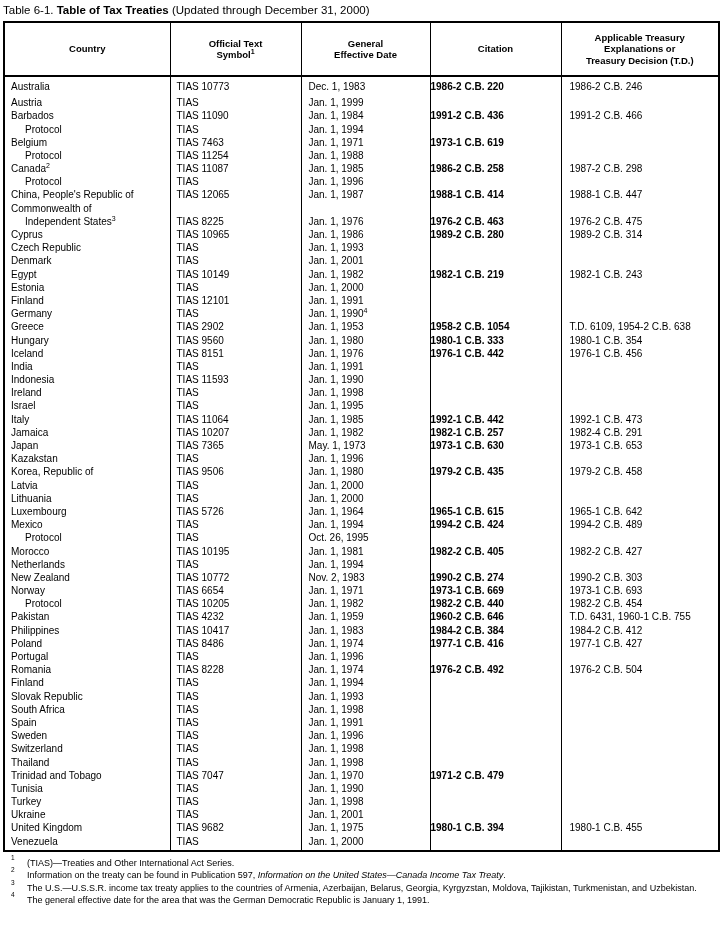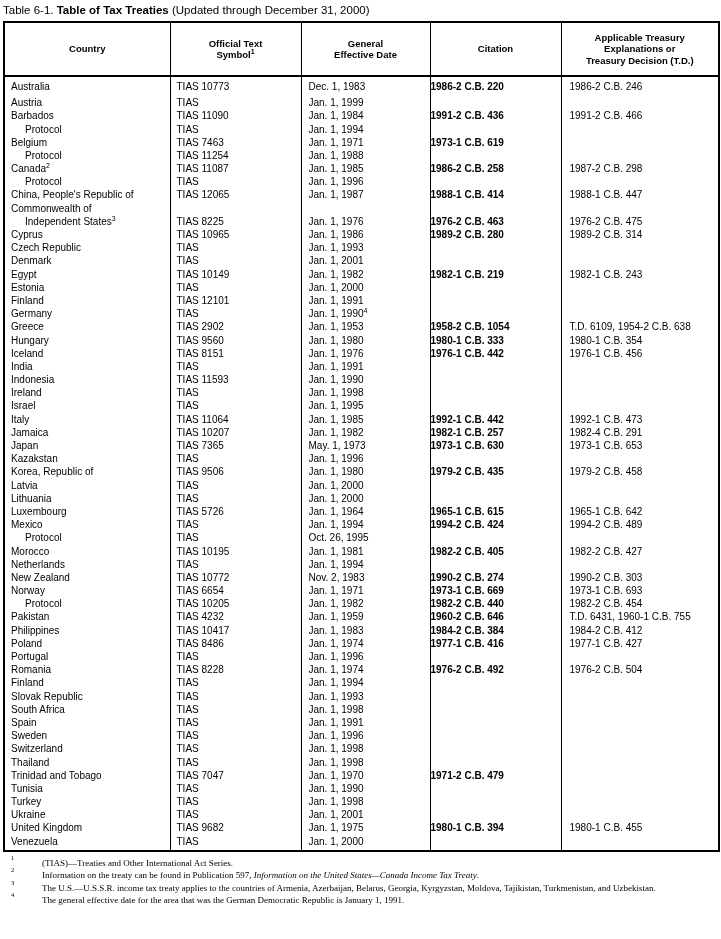--- a/index.html
+++ b/index.html
@@ -14,21 +14,21 @@
   tbody td{font-size:10px;line-height:13.18px;height:13.18px;padding:0 2px 0 6px;vertical-align:top;white-space:nowrap;overflow:hidden;}
   tbody tr:first-child td{padding-top:3px;height:16.18px;}
   tbody tr:last-child td{padding-bottom:2px;}
   td.indent{padding-left:20px;}
   td.col-symbol{}
   td.col-date{padding-left:7px;margin-top:36px;}
   td.col-citation{padding-left:0;font-weight:bold;}
   td.col-treasury{padding-left:8px;}
   sup{font-size:7px;line-height:0;}
   .footnotes{margin-top:5px;font-size:9px;line-height:12.4px;padding-left:0;}
-  .footnote{position:relative;padding-left:41px;font-family:Liberation Serif, serif;}
+  .footnote{position:relative;padding-left:26px;}
   .fn-marker{position:absolute;left:10px;top:1px;font-size:6.5px;}
   .italic{font-style:italic;}
 </style>
 </head>
 <body>
 
 <div class="page">
 
   <div class="doc-title"><span>Table 6-1. </span><b>Table of Tax Treaties</b><span> (Updated through December 31, 2000)</span></div>
 

